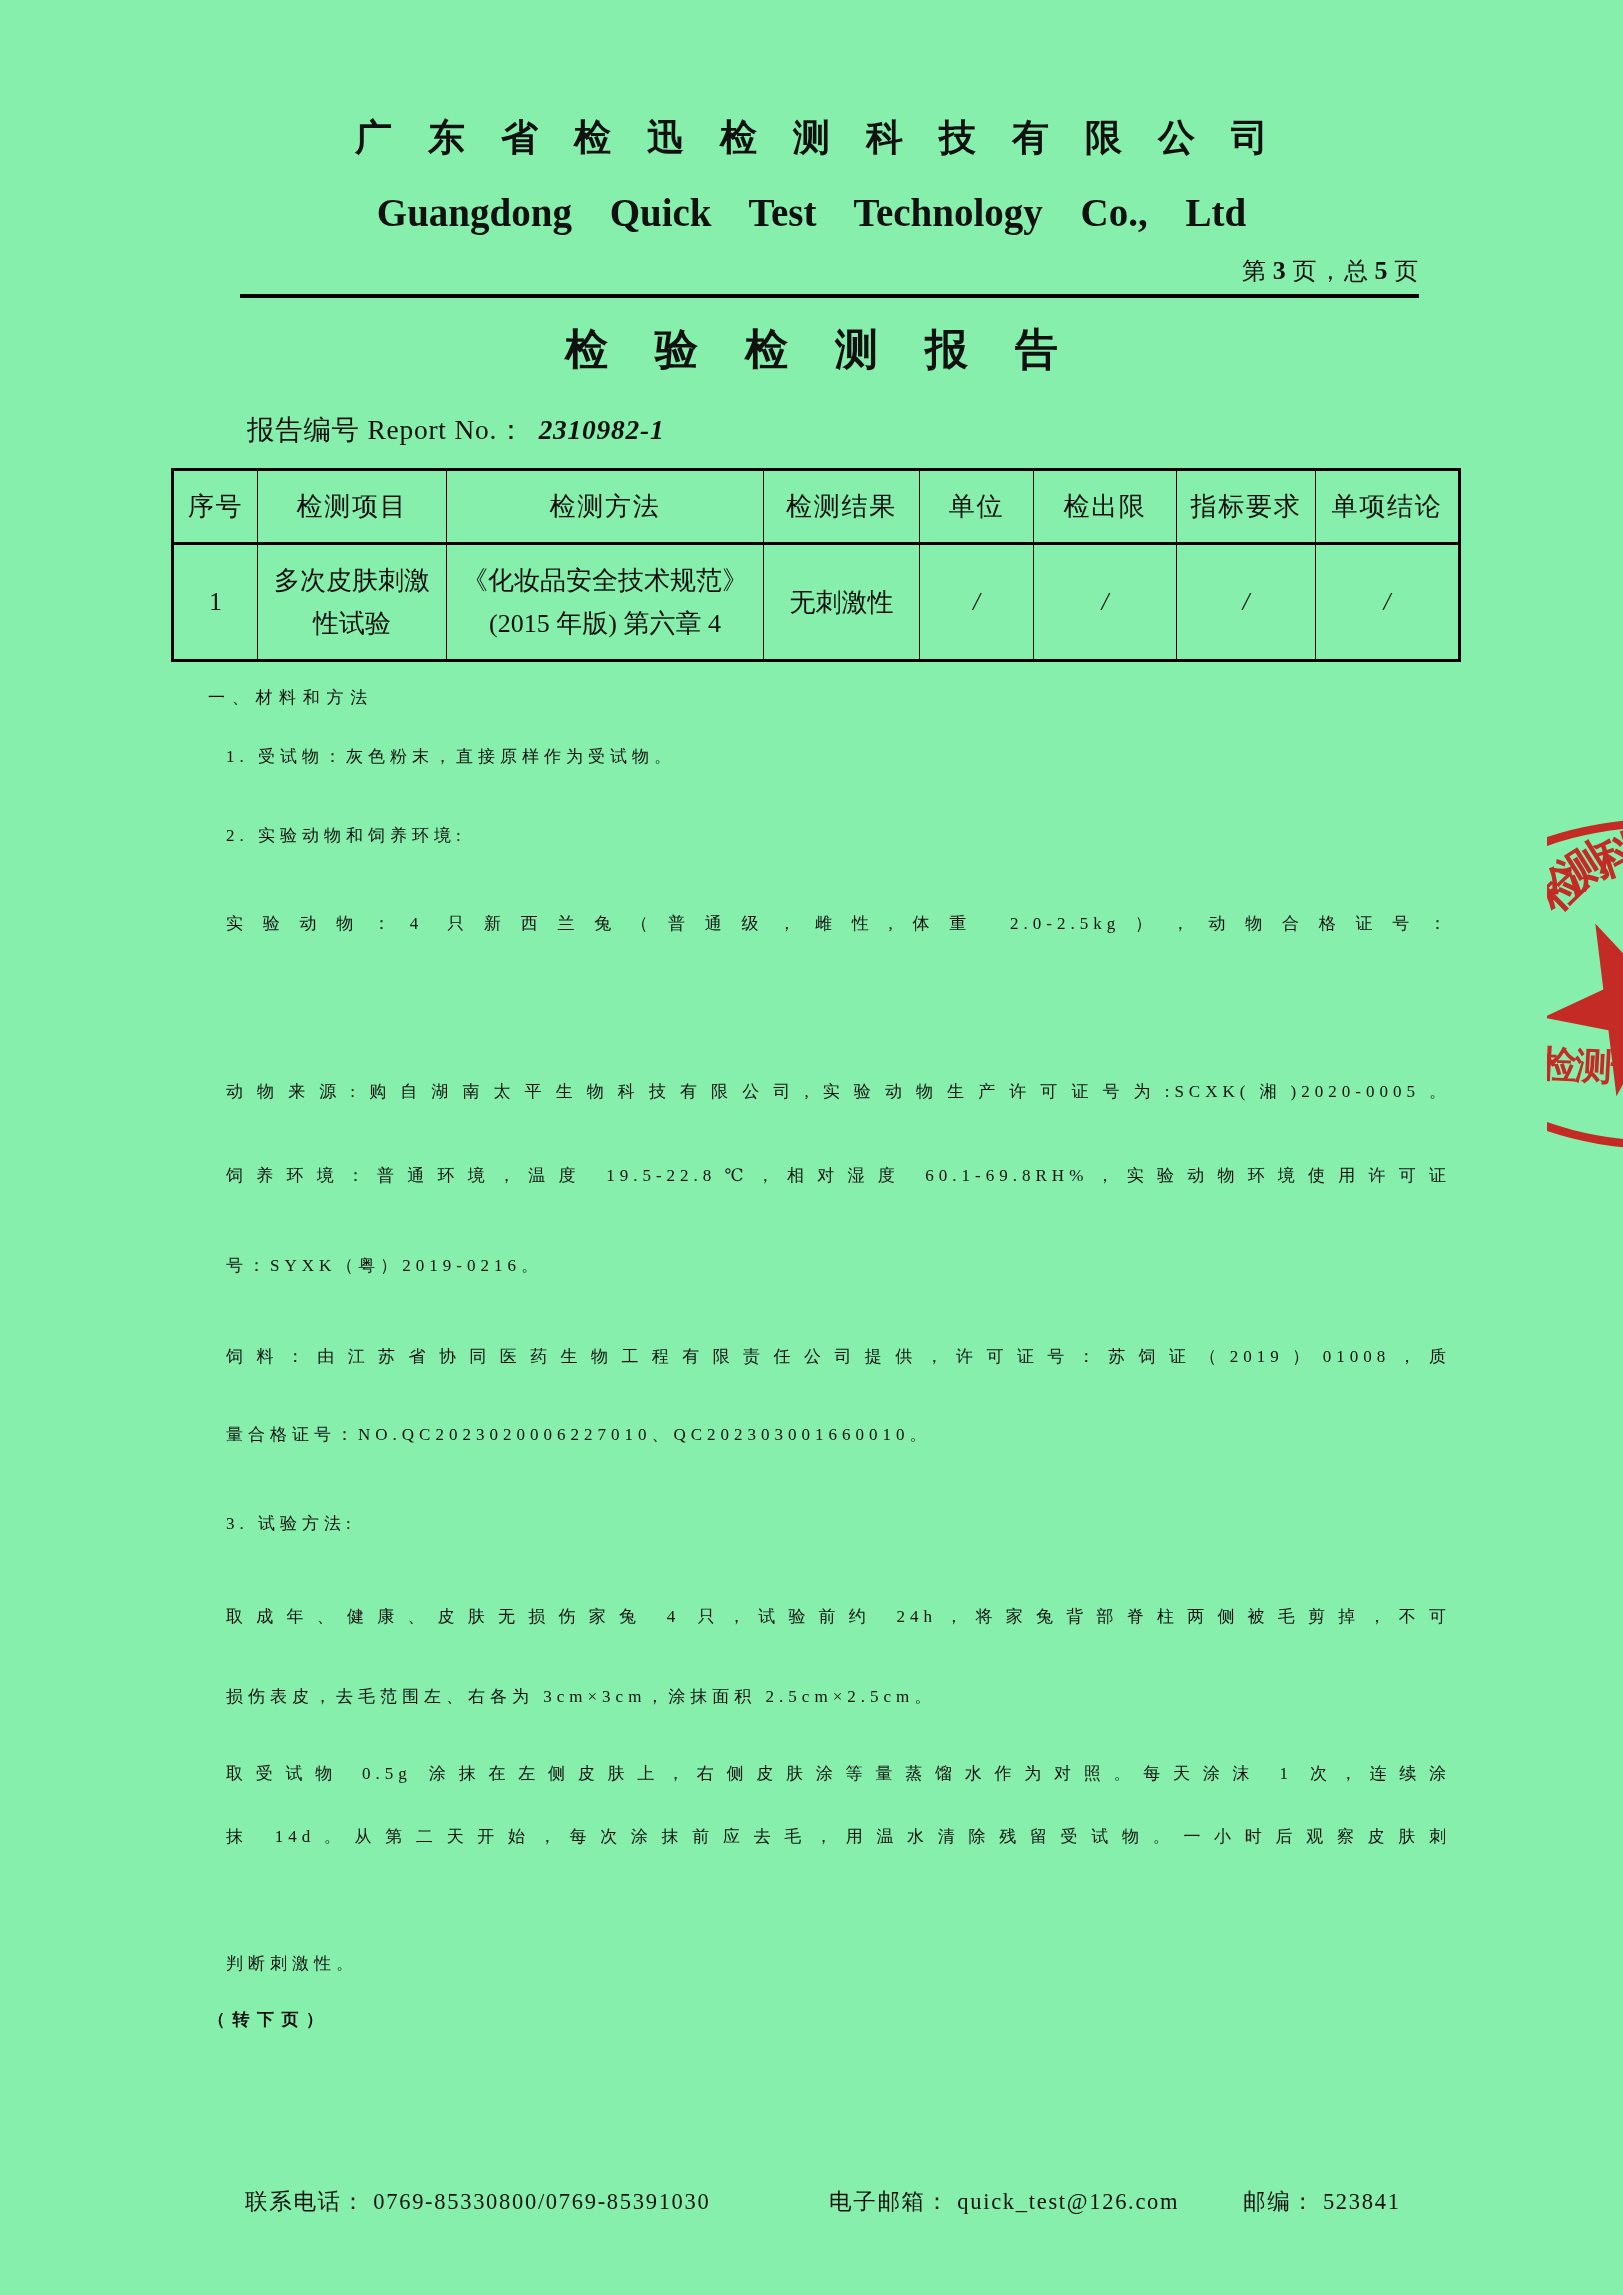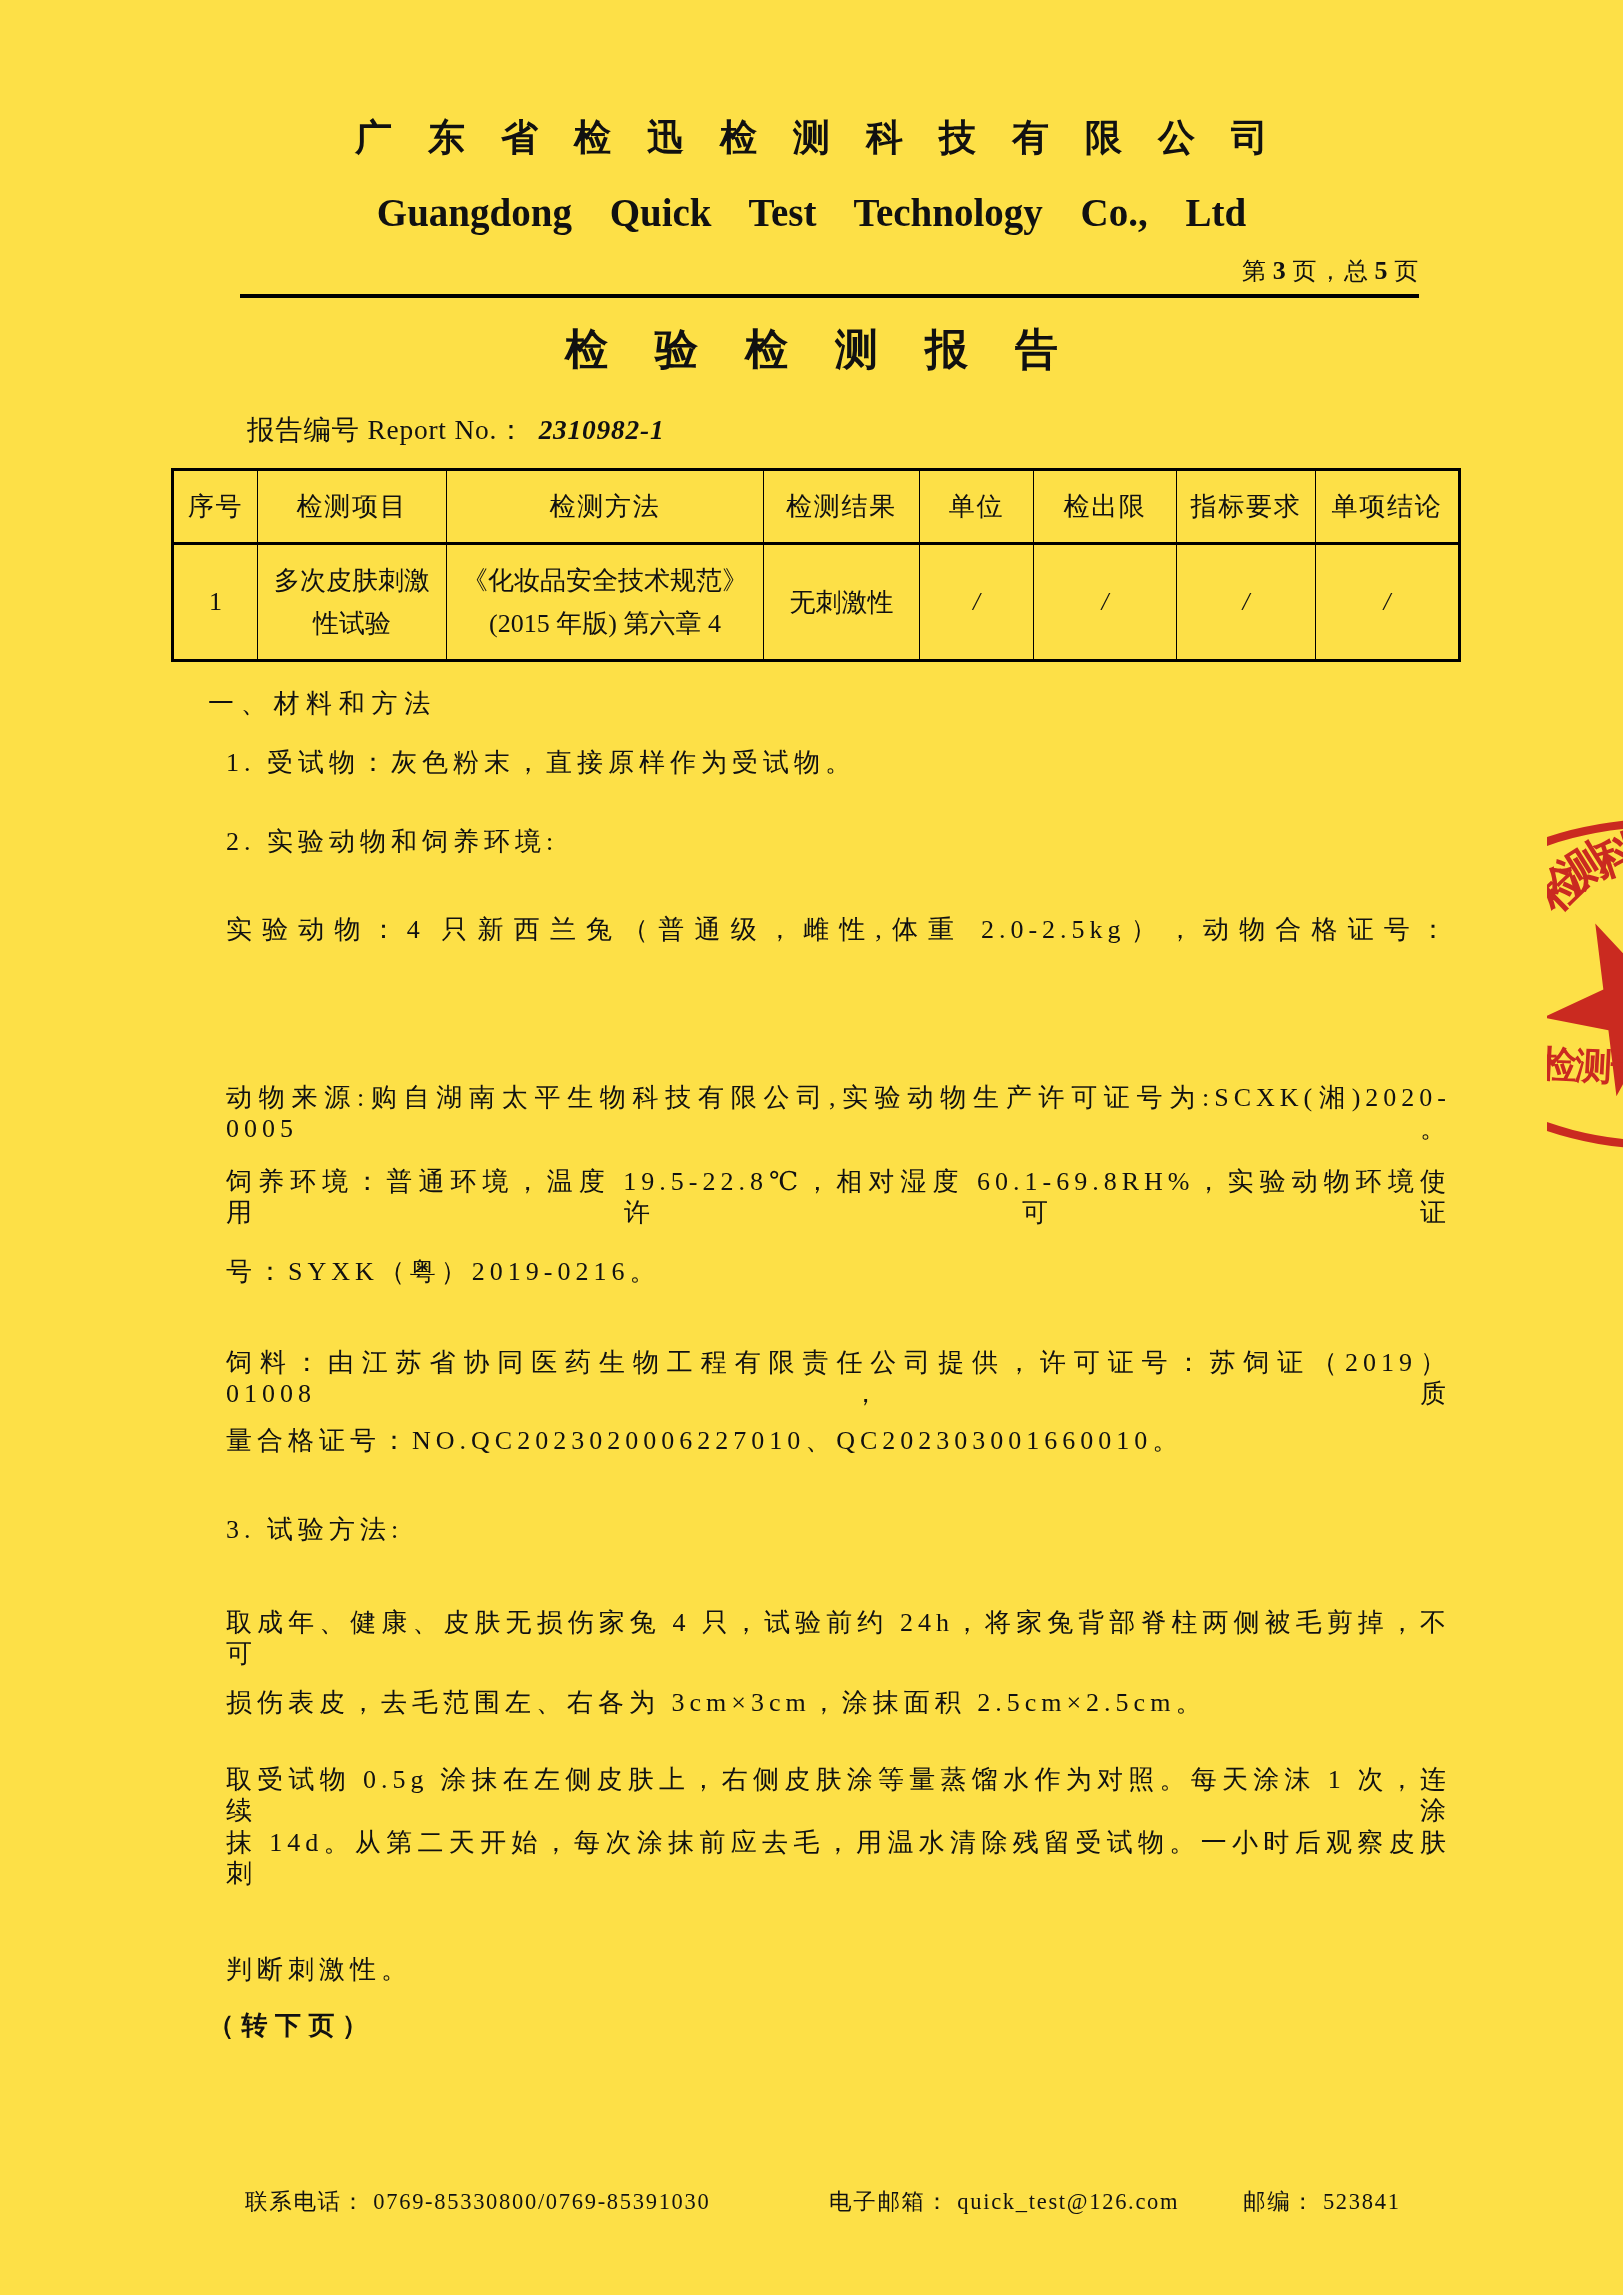--- a/index.html
+++ b/index.html
@@ -1,19 +1,19 @@
 <!DOCTYPE html>
 <html style="font-size:13.3px"><head>
 <meta charset="utf-8">
 <style>
   html,body{margin:0;padding:0;background:#888;}
   #page{
     position:relative;
     width:1623px;height:2295px;
-    background:#fde047;
+    background:#86efac;
     overflow:hidden;
     font-family:"Liberation Serif","DejaVu Serif",serif;
     color:#111;
   }
   
   .company-cn{
     position:absolute;top:113px;left:0;width:100%;
     text-align:center;font-size:37px;font-weight:700;
     letter-spacing:36px;padding-left:36px;box-sizing:border-box;
     white-space:nowrap;
@@ -55,21 +55,21 @@
     padding:0;font-weight:normal;overflow:hidden;
   }
   table.results thead tr{height:74px;}
   table.results thead th{border-bottom:3.3px solid #000;letter-spacing:1.7px;}
   table.results tbody tr{height:117px;}
   .cell-line{line-height:43px;white-space:nowrap;}
   td.slash{font-style:italic;font-size:25px;}
   
   .bl{
     position:absolute;left:226px;width:1225px;
-    font-size:26px;letter-spacing:5px;line-height:1.2;
+    font-size:17px;letter-spacing:5px;line-height:1.2;
     white-space:nowrap;
   }
   .bl.h1{left:208px;letter-spacing:6.7px;}
   .bl.jst{
     white-space:normal;text-align:justify;text-align-last:justify;
   }
   .bl.bold{font-weight:700;letter-spacing:7.5px;}
   
   .fl{position:absolute;font-size:22.5px;letter-spacing:1.7px;white-space:nowrap;}
   

